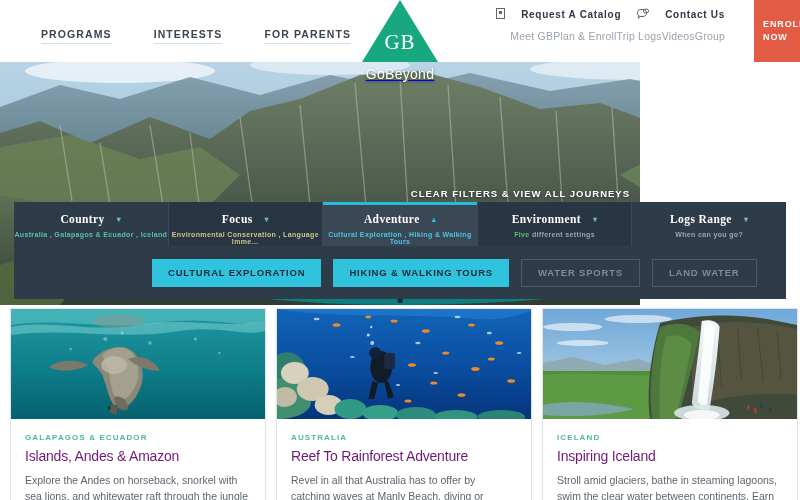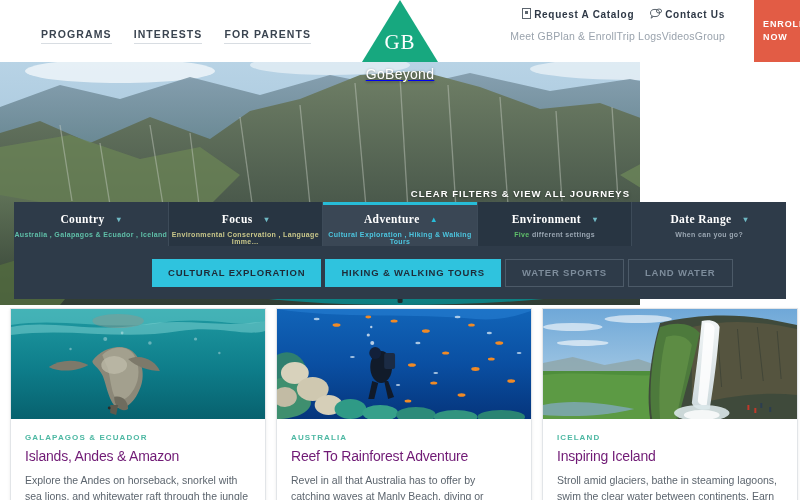--- a/index.html
+++ b/index.html
@@ -13,36 +13,36 @@
 
   
   .header {
     position: absolute; top: 0; left: 0;
     width: 800px; height: 62px;
     background: #ffffff;
     z-index: 40;
   }
   .nav-left {
     position: absolute; left: 41px; top: 28px;
-    display: flex; gap: 22px;
+    display: flex; gap: 42px;
   }
   .nav-left a {
     font-size: 10.5px; font-weight: bold; letter-spacing: 1.1px;
     color: #3a4450; text-decoration: none;
     border-bottom: 1px solid #d8dde2; padding-bottom: 3px;
     text-transform: uppercase;
   }
   .util-top {
     position: absolute; right: 75px; top: 8px;
     display: flex; gap: 16px; align-items: center;
   }
   .util-top a {
     font-size: 10px; font-weight: bold; letter-spacing: .7px;
     color: #2e3846; text-decoration: none;
-    display: flex; align-items: center; gap: 3px;
+    display: flex; align-items: center; gap: 16px;
   }
   .util-nav {
     position: absolute; right: 75px; top: 30px;
     display: flex; align-items: center;
   }
   .util-nav a {
     font-size: 10.5px; color: #9aa3ad; text-decoration: none; letter-spacing: .2px;
   }
   .enroll {
     position: absolute; right: 0; top: 0;
@@ -132,21 +132,21 @@
   .sub-teal { color: #5fbfa8; }
   .sub-olive { color: #c9c78a; }
   .sub-cyan { color: #4cc5df; }
   .sub-grey { color: #9aa6b2; }
   .sub-green { color: #5fbf6a; }
 
   .filter-panel {
     background: #2e3b49;
     height: 53px;
     display: flex; align-items: center;
-    padding-left: 138px; gap: 4px;
+    padding-left: 138px; gap: 12px;
   }
   .pill {
     height: 28px; padding: 0 16px;
     display: flex; align-items: center; justify-content: center;
     font-size: 9.5px; font-weight: bold; letter-spacing: .8px;
     cursor: pointer; white-space: nowrap;
   }
   .pill.on { background: #2fc3de; color: #1e2b38; }
   .pill.off {
     background: transparent; color: #7d8c9b;
@@ -350,21 +350,21 @@
         <div class="ftab-title">
           <span>Environment</span>
           <span class="chev">▾</span>
         </div>
         <div class="ftab-sub sub-grey"><span class="sub-green">Five</span><span> different settings</span></div>
       </div>
 
       <div class="ftab">
         <div class="topbar"></div>
         <div class="ftab-title">
-          <span>Date Range</span>
+          <span>Logs Range</span>
           <span class="chev">▾</span>
         </div>
         <div class="ftab-sub sub-grey">When can you go?</div>
       </div>
     </div>
 
     <div class="filter-panel">
       <div class="pill on">CULTURAL EXPLORATION</div>
       <div class="pill on">HIKING &amp; WALKING TOURS</div>
       <div class="pill off">WATER SPORTS</div>

